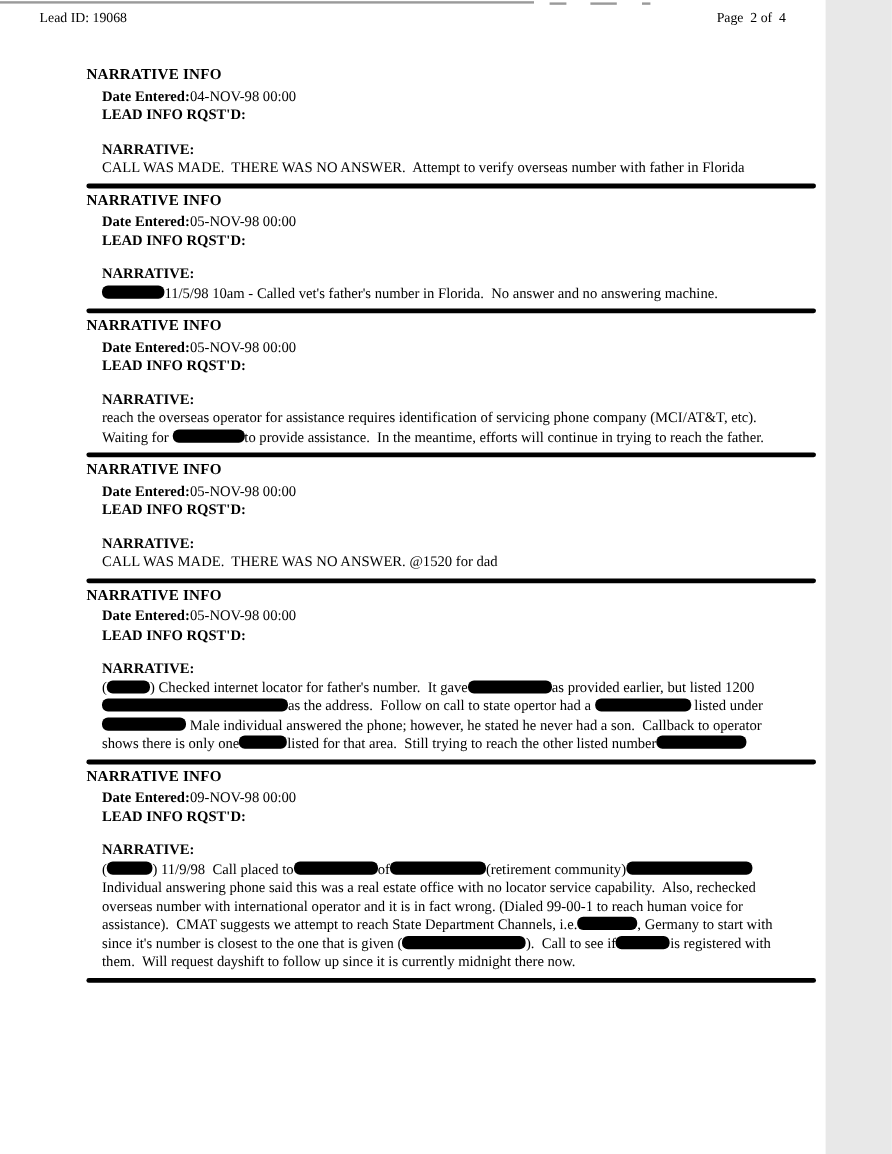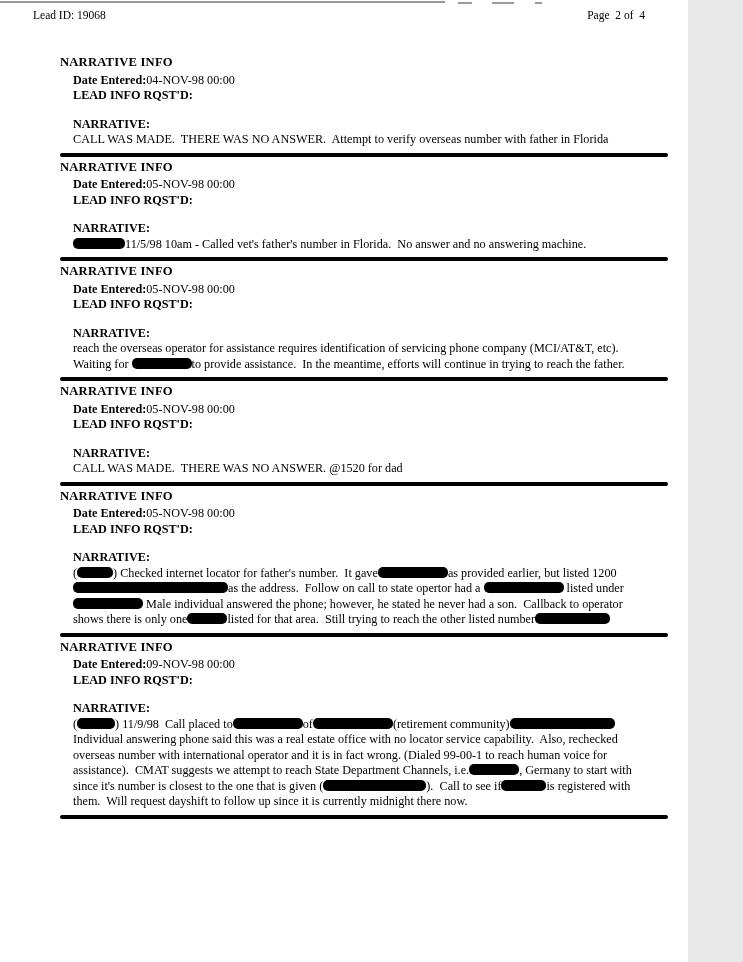--- a/index.html
+++ b/index.html
@@ -1,21 +1,21 @@
 <!DOCTYPE html>
 <html><head>
 <meta charset="utf-8">
 <style>
   html,body{margin:0;padding:0;background:#e8e8e8;}
   .page{position:relative;width:688px;height:962px;background:#ffffff;overflow:hidden;
         font-family:"Liberation Serif","DejaVu Serif",serif;color:#000;}
   .scan-artifact{position:absolute;background:#9a9a9a;height:2px;}
   .header-left{position:absolute;left:33px;top:9px;font-size:11.5px;white-space:pre;}
-  .header-right{position:absolute;right:43px;top:9px;font-size:11.5px;white-space:pre;text-align:right;}
-  .doc{position:absolute;left:60px;top:55px;width:616px;font-size:12.2px;line-height:15.5px;}
+  .header-right{position:absolute;right:33px;top:9px;font-size:11.5px;white-space:pre;text-align:right;}
+  .doc{position:absolute;left:72px;top:55px;width:616px;font-size:12.2px;line-height:15.5px;}
   .sec-title{font-weight:bold;font-size:12.6px;letter-spacing:.2px;margin-bottom:2px;}
   .fields{margin-left:13px;}
   .bold{font-weight:bold;}
   .narr-label{font-weight:bold;margin-top:13px;}
   .nline{white-space:pre;}
   .redact{display:inline-block;background:#000;height:11px;border-radius:5px;vertical-align:-1px;}
   .divider{height:4px;background:#000;border-radius:2px;margin:5px 0 3px 0;width:608px;}
 </style>
 </head>
 <body>

